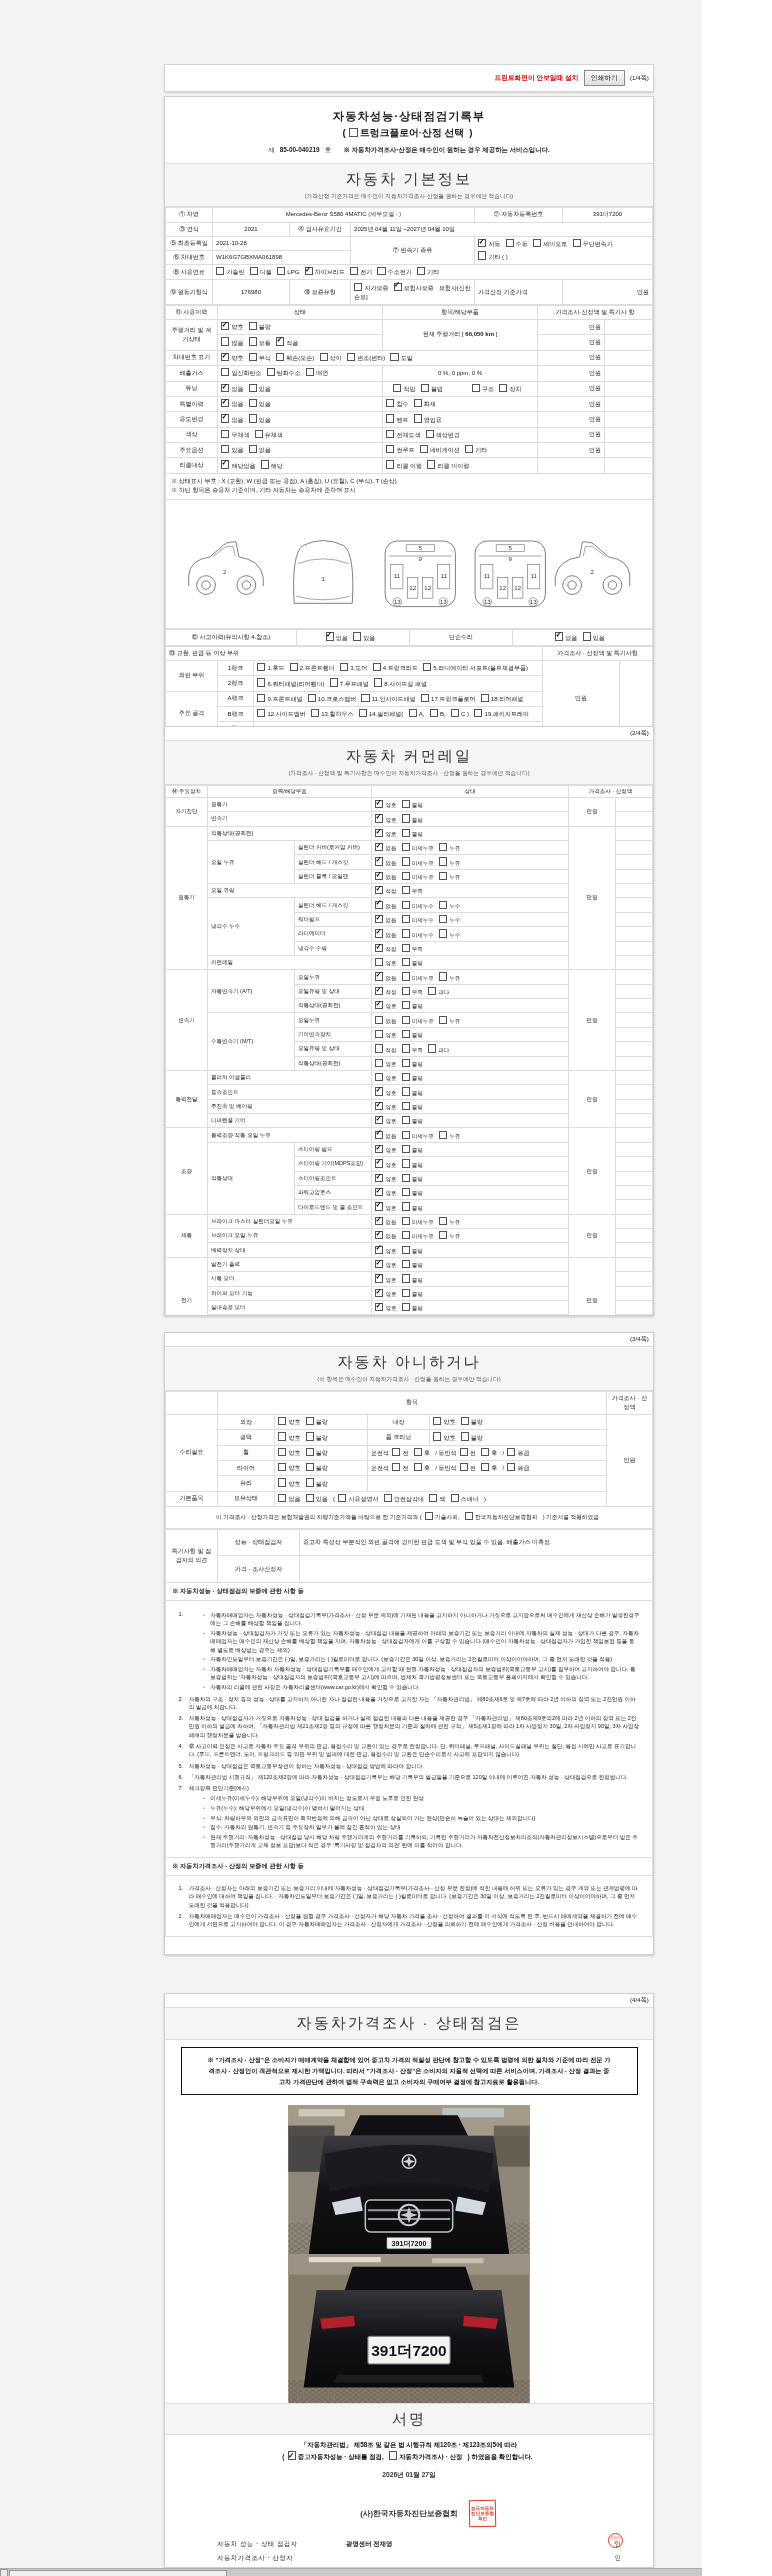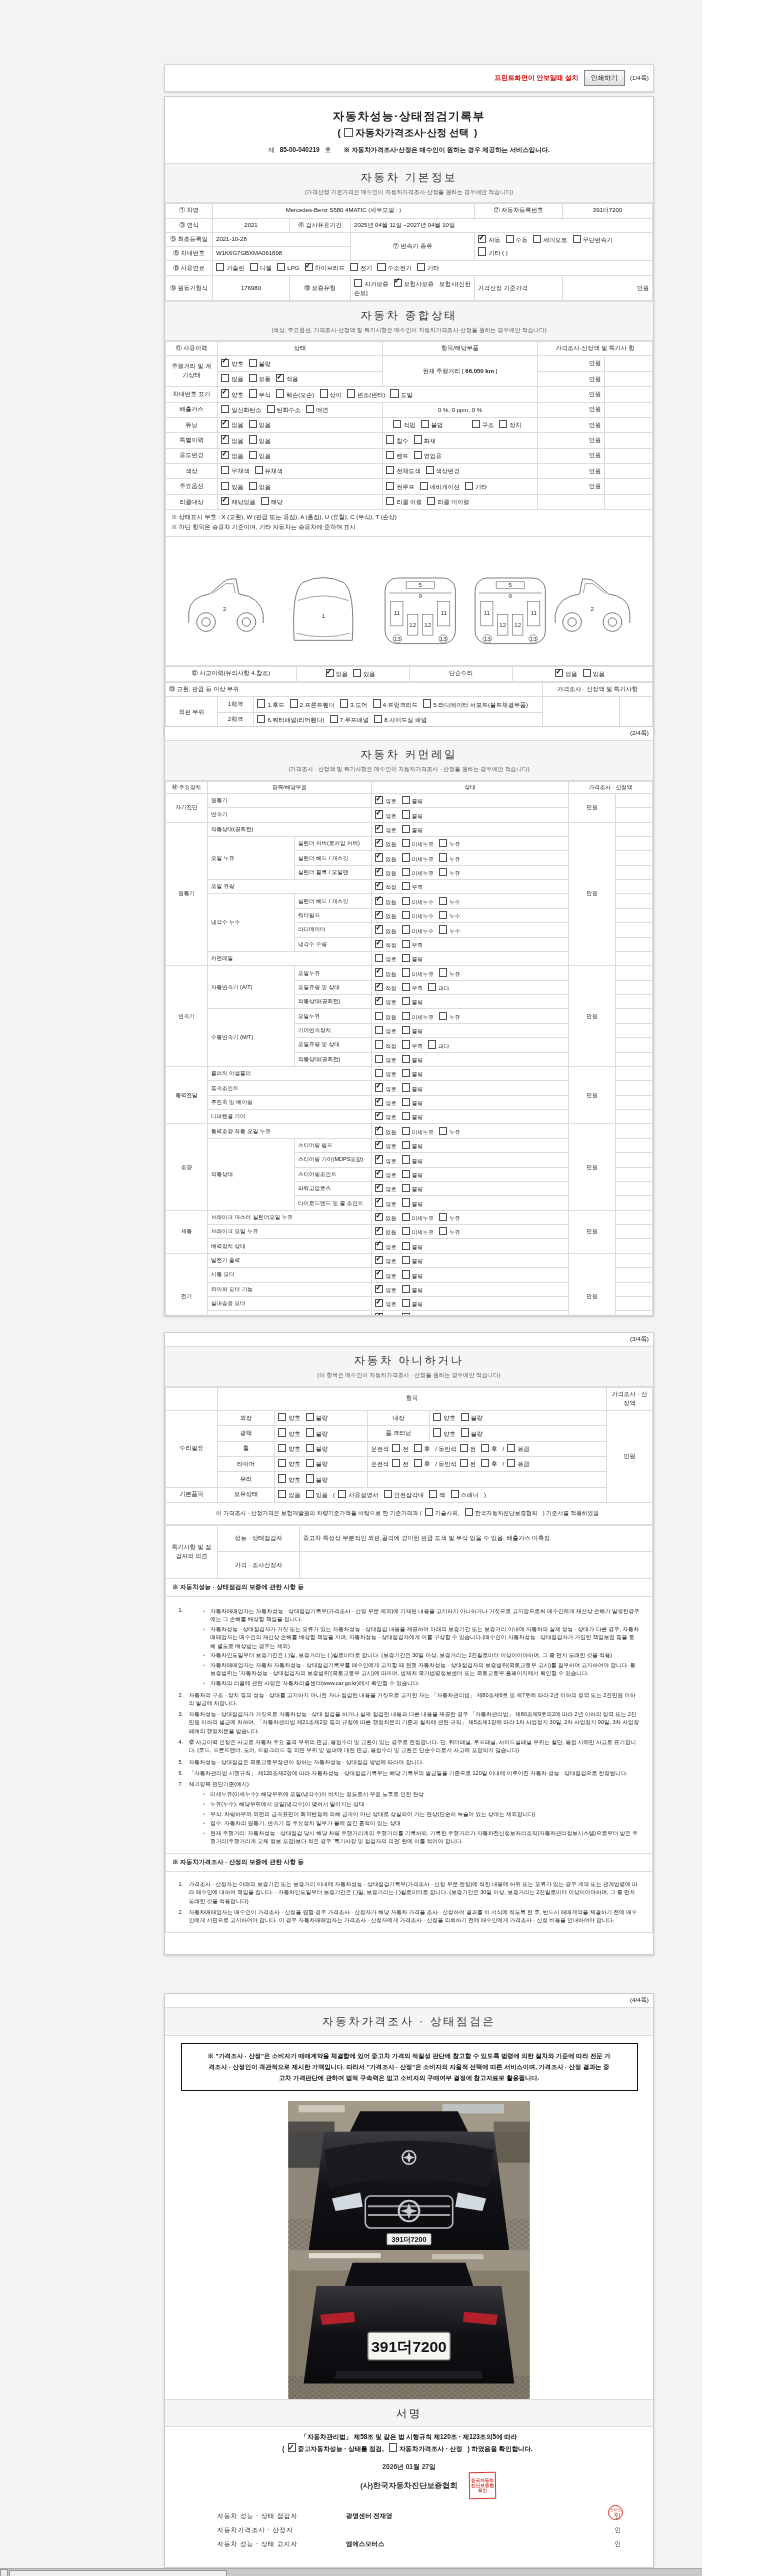--- a/index.html
+++ b/index.html
@@ -11,21 +11,21 @@
 .notice{color:#c00;font-weight:bold;font-size:6.7px}
 .printbtn{font-family:inherit;font-size:6.7px;padding:2.1px 6.2px;border:0.5px solid #8a8a8a;background:linear-gradient(#fbfbfb,#dedede);cursor:pointer}
 .pind{font-size:6.2px;color:#222}
 .pind-row{text-align:right;padding:2.1px 4.1px;font-size:6.2px;color:#222}
 .doc-title{font-size:11.3px;letter-spacing:1px;text-align:center;color:#222;padding-top:12.4px;font-weight:bold}
 .doc-sub{font-size:9.8px;text-align:center;color:#222;padding:3.1px 0 5.2px;font-weight:bold}
 .doc-sub .cb{width:7.2px;height:7.2px}
 .doc-no{display:flex;justify-content:center;gap:5.2px;font-size:6.4px;padding-bottom:8.2px;color:#222}
 .doc-no b{font-weight:bold}
 .sec{background:#f5f5f6;border-top:0.5px solid #dcdcdc;border-bottom:0.5px solid #dcdcdc;text-align:center;padding:6.2px 0 5.2px}
-.sec-t{font-size:11px;color:#333;letter-spacing:2.1px}
+.sec-t{font-size:15px;color:#333;letter-spacing:2.1px}
 .sec-n{font-size:5.7px;color:#555;margin-top:4.1px}
 .sec.big{padding:10.3px 0 9.3px}
 table.tb{width:100%;border-collapse:collapse;table-layout:fixed;font-size:6px;color:#222}
 table.tb td,table.tb th{border:0.5px solid #ddd;padding:2.1px 3.1px;font-weight:normal;vertical-align:middle;word-break:break-all}
 table.tb th{text-align:center}
 table.tb td.c{text-align:center}
 table.tb td.r{text-align:right}
 .cb{display:inline-block;width:6.2px;height:6.2px;border:0.7px solid #555;background:#fff;vertical-align:-1px;margin-right:2.1px;position:relative}
 .cb.on:after{content:"✓";position:absolute;left:-0.5px;top:-3.1px;font-size:7.7px;font-weight:bold;color:#111}
 .cbl{margin-right:5.2px}
@@ -45,21 +45,21 @@
 .nnum{width:10.3px;flex:none}
 .ncontent{flex:1}
 .nsub{display:flex;margin:1.5px 0 0 14.4px}
 .nbul{width:7.2px;flex:none}
 .blackbox{border:1px solid #111;margin:7.2px 15.5px;padding:6.2px 24px;text-align:center;font-size:6.2px;line-height:1.8;font-weight:bold;color:#111}
 .photo-wrap{text-align:center;padding:3.1px 0 0}
 .photo{display:block;margin:0 auto}
 .sig-body{padding:5.2px 0 0}
 .sig-law{text-align:center;font-size:6.4px;font-weight:bold;color:#111;line-height:1.7}
 .sig-date{text-align:center;font-size:6.7px;font-weight:bold;margin-top:8.2px}
-.sig-org{position:relative;text-align:center;font-size:7.7px;font-weight:bold;margin-top:2px;height:29px;line-height:24px}
+.sig-org{position:relative;text-align:center;font-size:7.7px;font-weight:bold;margin-top:22px;height:29px;line-height:24px}
 .stamp-big{position:absolute;left:304px;top:-2.1px;width:25px;height:25px;border:1.5px solid #d43a2e;color:#d43a2e;font-size:4.6px;line-height:1.15;font-weight:bold;display:flex;align-items:center;text-align:center;overflow:hidden;background:rgba(255,255,255,0);transform:rotate(-1deg)}
 .sig-rows{margin-top:7.2px}
 .sigrow{display:flex;align-items:center;height:14px;padding:0 32px 0 52px;font-size:6.4px;color:#222}
 .siglabel{width:129px;letter-spacing:0.5px}
 .sigvalue{flex:1;font-weight:bold}
 .sigseal{position:relative;width:15.5px;text-align:right;color:#333}
 .stamp-round{position:absolute;right:-2.1px;top:-7.2px;width:13.4px;height:13.4px;border:1px solid #d43a2e;border-radius:50%;color:#d43a2e;font-size:3.6px;line-height:1.1;display:flex;align-items:center;justify-content:center;text-align:center;overflow:hidden}
 .hscroll{position:absolute;left:0;top:2568px;width:773px;height:8.2px;background:#c9c9c9;border-top:0.5px solid #aaa}
 .hs-btn{position:absolute;top:0;width:8.2px;height:7.7px;background:#e9e9e9;border:0.5px solid #9a9a9a;box-sizing:border-box}
 .hs-thumb{position:absolute;left:9.3px;top:0.5px;width:216px;height:6.7px;background:#efefef;border:0.5px solid #9a9a9a}
@@ -73,21 +73,21 @@
 <div class="canvas">
 
   <div class="bar bar1">
     <span class="notice">프린트화면이 안보일때 설치</span>
     <button class="printbtn">인쇄하기</button>
     <span class="pind">(1/4쪽)</span>
   </div>
 
   <div class="page" style="top:96px;height:639px">
     <div class="doc-title">자동차성능·상태점검기록부</div>
-    <div class="doc-sub"><span class="cbt">(</span><span class="cb"></span><span class="cbl">자동차가격조사·산정 선택</span><span class="cbt">)</span></div>
+    <div class="doc-sub"><span class="cbt">(</span><span class="cb"></span><span class="cbl">트렁크플로어·산정 선택</span><span class="cbt">)</span></div>
     <div class="doc-no">
       <span>제</span>
       <b>85-00-040219</b>
       <span>호</span>
       <span style="margin-left:7.2px;font-weight:bold">※ 자동차가격조사·산정은 매수인이 원하는 경우 제공하는 서비스입니다.</span>
     </div>
 
     <div class="sec">
       <div class="sec-t">자동차 기본정보</div>
       <div class="sec-n">(가격산정 기준가격은 매수인이 자동차가격조사·산정을 원하는 경우에만 적습니다)</div>
@@ -135,24 +135,20 @@
         <th>⑨ 원동기형식</th>
         <td class="c">176980</td>
         <th>⑩ 보증유형</th>
         <td><span class="cb"></span><span class="cbl">자가보증</span><span class="cb on"></span><span class="cbl">보험사보증</span><span class="cbt">보험사[신한손보]</span></td>
         <td>가격산정 기준가격</td>
         <td class="r">만원</td>
       </tr>
     </tbody>
       </table>
 
-    <div class="sec">
-      <div class="sec-t">자동차 종합상태</div>
-      <div class="sec-n">(색상, 주요옵션, 가격조사·산정액 및 특기사항은 매수인이 자동차가격조사·산정을 원하는 경우에만 적습니다)</div>
-    </div>
     <table class="tb">
       <colgroup>
           <col style="width:52px">
           <col style="width:165px">
           <col style="width:155px">
           <col style="width:67px">
           <col>
         </colgroup>
       <tbody>
           <tr>

